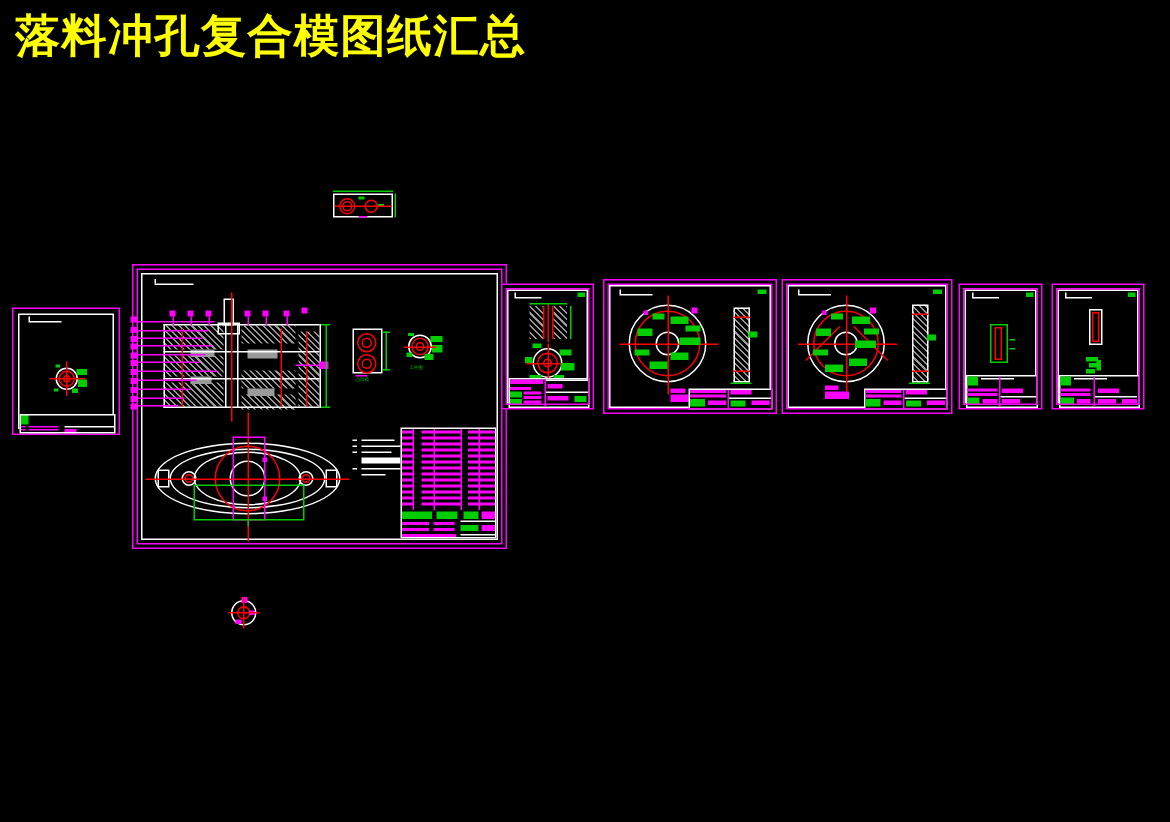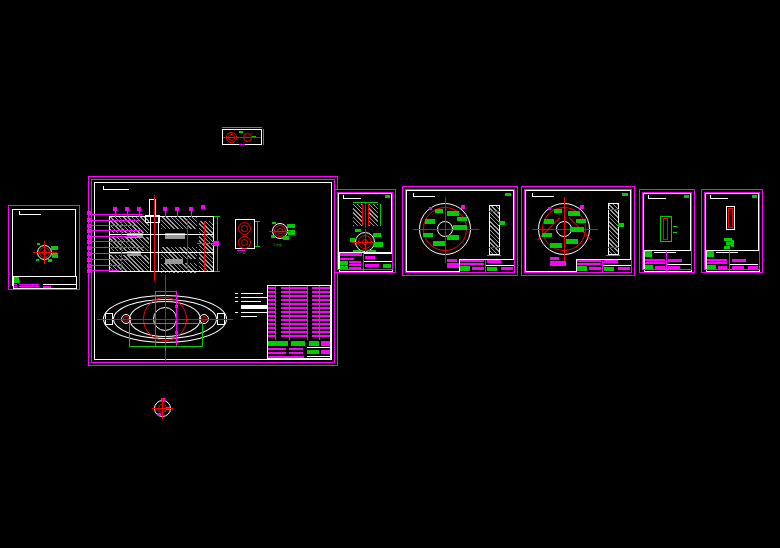--- a/index.html
+++ b/index.html
@@ -52,20 +52,21 @@
   .txtblk span{position:absolute;background:#ffffff;height:1px;}
 
   .lbl{position:absolute;color:#ffffff;font-size:3px;line-height:4px;white-space:nowrap;}
   .lblg{color:#00cc00;}
 </style>
 </head>
 <body>
 
 <div id="stage">
 
+  <div class="title">落料冲孔复合模图纸汇总</div>
 
   <div style="position:absolute;left:219px;top:126px;width:46px;height:22px;">
     <div class="box bw" style="left:3px;top:3px;width:40px;height:16px;"></div>
     <div class="gln" style="left:3px;top:1px;width:40px;height:1px;"></div>
     <div class="gln" style="left:44px;top:3px;width:1px;height:16px;"></div>
     <div class="circ cr" style="left:7px;top:6px;width:11px;height:11px;"></div>
     <div class="circ cr" style="left:9px;top:8px;width:7px;height:7px;"></div>
     <div class="circ cr" style="left:24px;top:7px;width:9px;height:9px;"></div>
     <div class="gln" style="left:20px;top:5px;width:4px;height:2px;"></div>
     <div class="gln" style="left:33px;top:10px;width:4px;height:2px;"></div>

